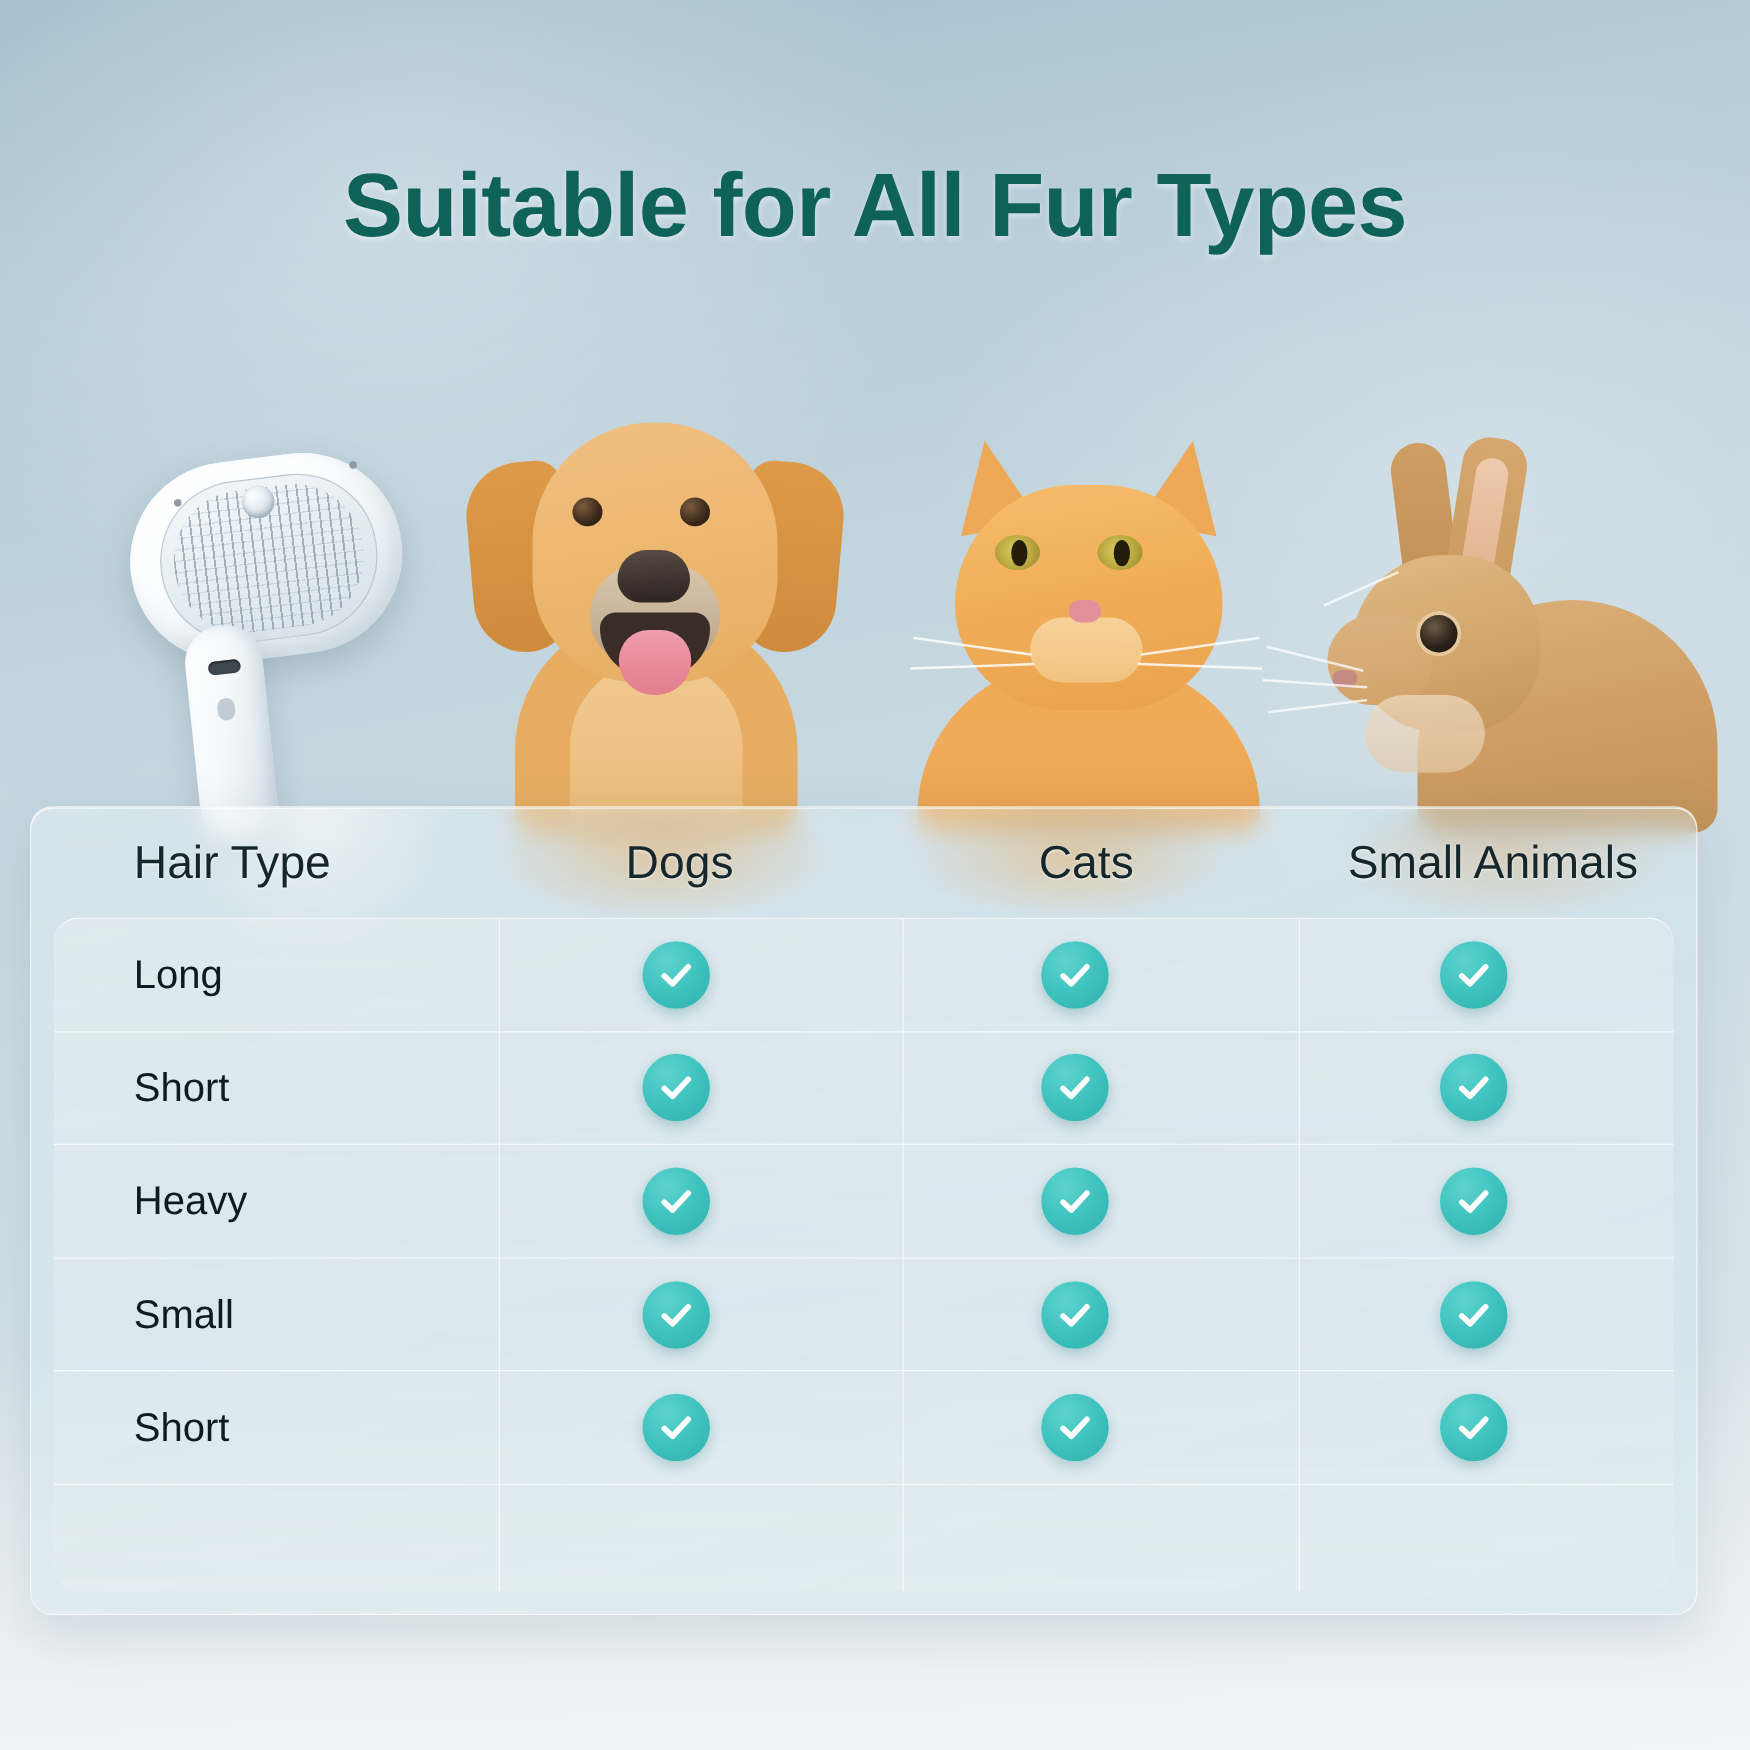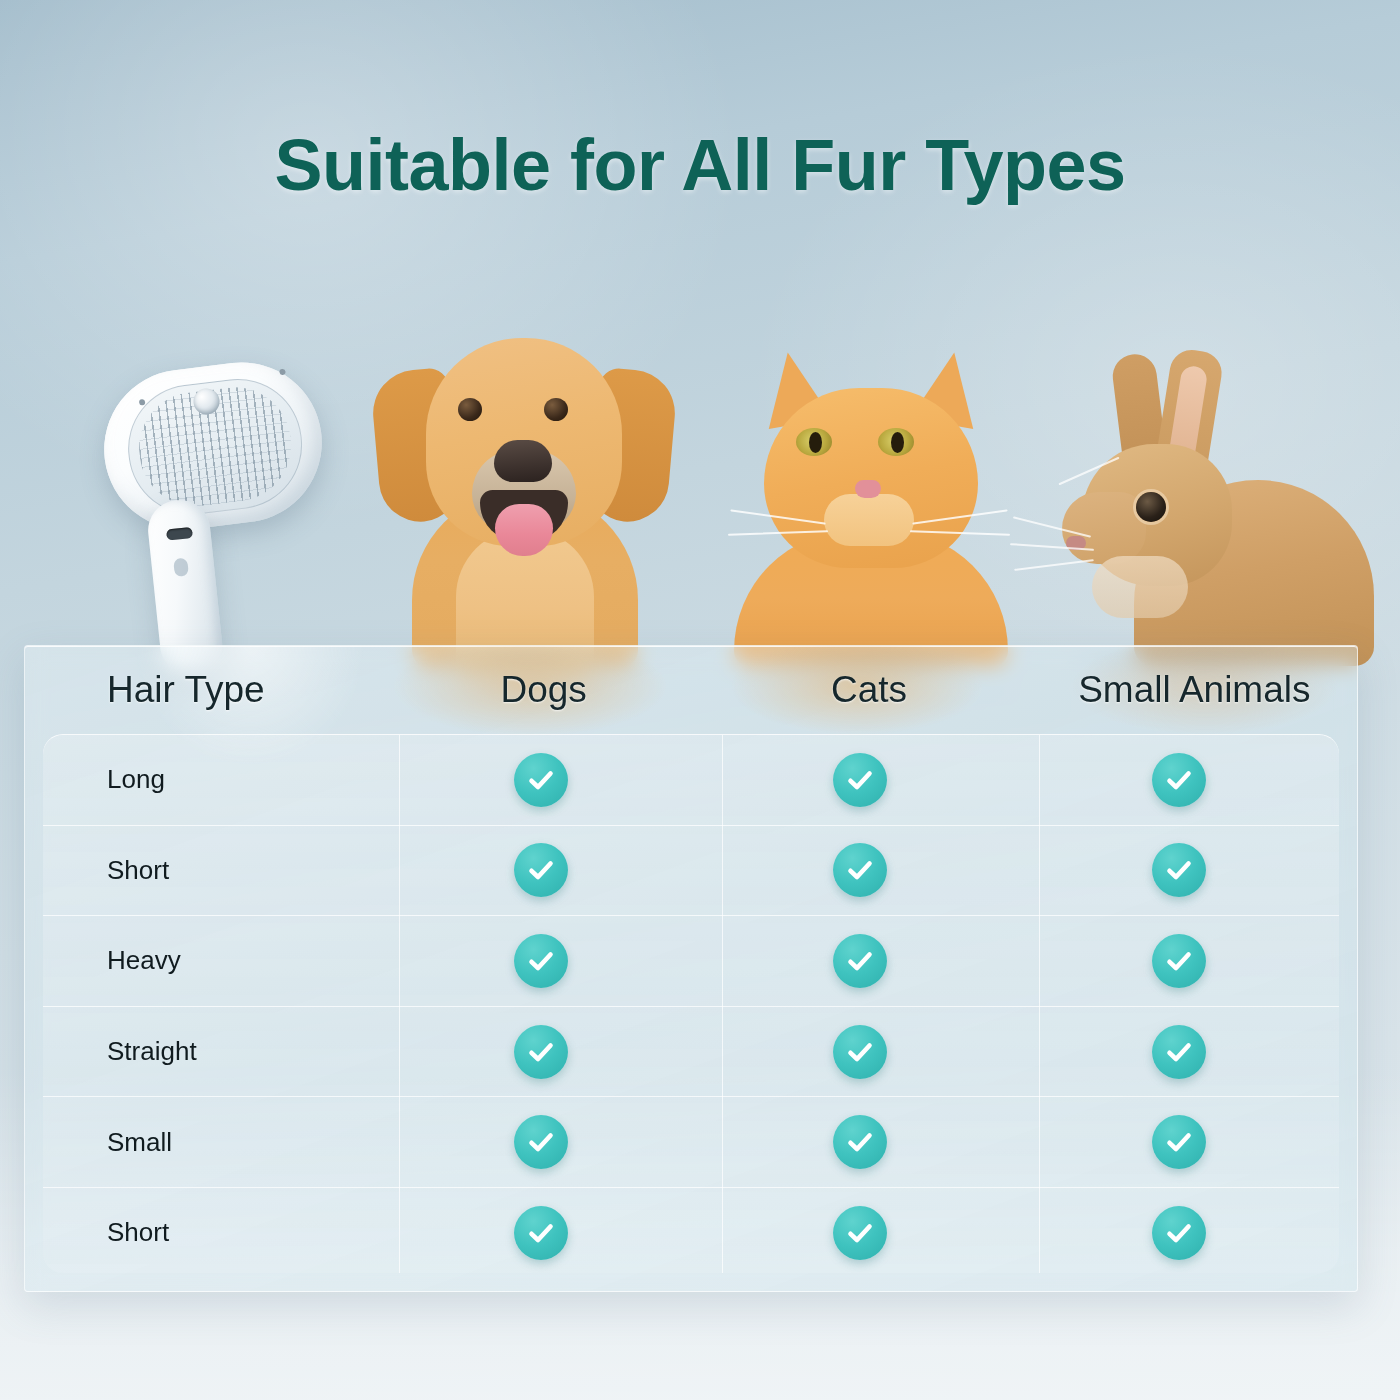--- a/index.html
+++ b/index.html
@@ -330,21 +330,21 @@
     background: radial-gradient(ellipse at center, rgba(92,118,136,0.30), rgba(92,118,136,0) 72%);
   }
 
   
   #panel {
     position: absolute;
     left: 24px;
     top: 645px;
     width: 1332px;
     height: 645px;
-    border-radius: 4px;
+    border-radius: 18px;
     background: linear-gradient(160deg, rgba(236,246,250,0.42) 0%, rgba(214,233,240,0.40) 45%, rgba(205,228,236,0.44) 100%);
     border: 1px solid rgba(255,255,255,0.62);
     box-shadow: 0 14px 40px rgba(86,117,138,0.18), inset 0 1px 0 rgba(255,255,255,0.85);
     backdrop-filter: blur(10px);
     overflow: hidden;
   }
   
   .panel-furtint {
     position: absolute;
     left: 0; right: 0; top: 0; height: 92px;
@@ -395,21 +395,21 @@
     height: 89.6px;
     display: flex;
     align-items: center;
     border-bottom: 1px solid rgba(255,255,255,0.72);
   }
   .trow:last-child { border-bottom: none; }
   .td-label {
     width: 338px;
     padding-left: 64px;
     box-sizing: border-box;
-    font-size: 26px;
+    font-size: 32px;
     font-weight: 400;
     color: #101b1f;
     white-space: nowrap;
   }
   .td-check {
     flex: 1;
     display: flex;
     align-items: center;
     justify-content: center;
   }
@@ -593,44 +593,20 @@
           </div>
           <div class="td-check">
             <div class="check">
               <svg width="32" height="32" viewBox="0 0 32 32" aria-hidden="true">
                 <path d="M6.5 16.8 L13 23 L25.5 9.5" fill="none" stroke="#ffffff" stroke-width="4.6" stroke-linecap="round" stroke-linejoin="round"></path>
               </svg>
             </div>
           </div>
         </div>
         <div class="trow">
-          <div class="td-label">Straight</div>
-          <div class="td-check">
-            <div class="check">
-              <svg width="32" height="32" viewBox="0 0 32 32" aria-hidden="true">
-                <path d="M6.5 16.8 L13 23 L25.5 9.5" fill="none" stroke="#ffffff" stroke-width="4.6" stroke-linecap="round" stroke-linejoin="round"></path>
-              </svg>
-            </div>
-          </div>
-          <div class="td-check">
-            <div class="check">
-              <svg width="32" height="32" viewBox="0 0 32 32" aria-hidden="true">
-                <path d="M6.5 16.8 L13 23 L25.5 9.5" fill="none" stroke="#ffffff" stroke-width="4.6" stroke-linecap="round" stroke-linejoin="round"></path>
-              </svg>
-            </div>
-          </div>
-          <div class="td-check">
-            <div class="check">
-              <svg width="32" height="32" viewBox="0 0 32 32" aria-hidden="true">
-                <path d="M6.5 16.8 L13 23 L25.5 9.5" fill="none" stroke="#ffffff" stroke-width="4.6" stroke-linecap="round" stroke-linejoin="round"></path>
-              </svg>
-            </div>
-          </div>
-        </div>
-        <div class="trow">
           <div class="td-label">Small</div>
           <div class="td-check">
             <div class="check">
               <svg width="32" height="32" viewBox="0 0 32 32" aria-hidden="true">
                 <path d="M6.5 16.8 L13 23 L25.5 9.5" fill="none" stroke="#ffffff" stroke-width="4.6" stroke-linecap="round" stroke-linejoin="round"></path>
               </svg>
             </div>
           </div>
           <div class="td-check">
             <div class="check">

